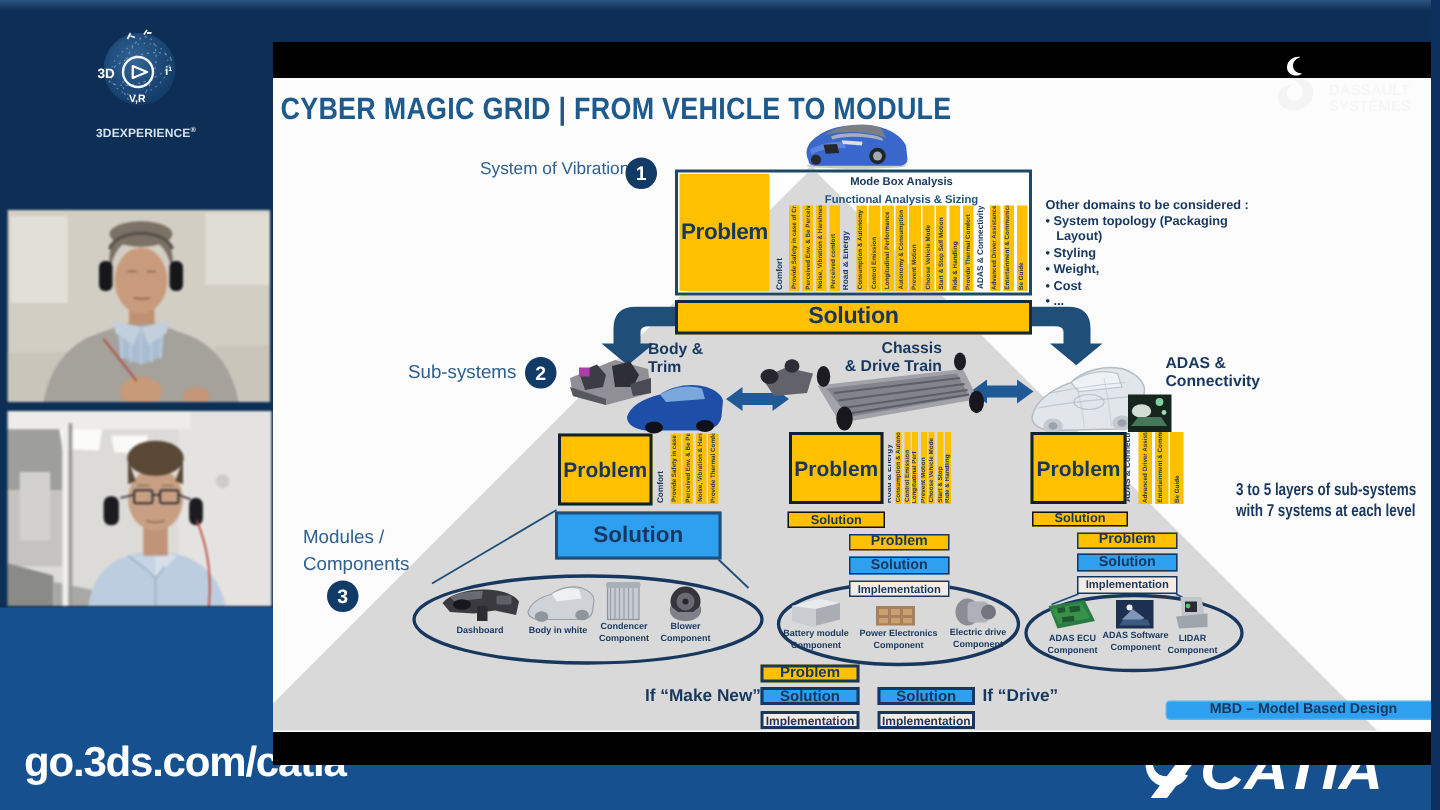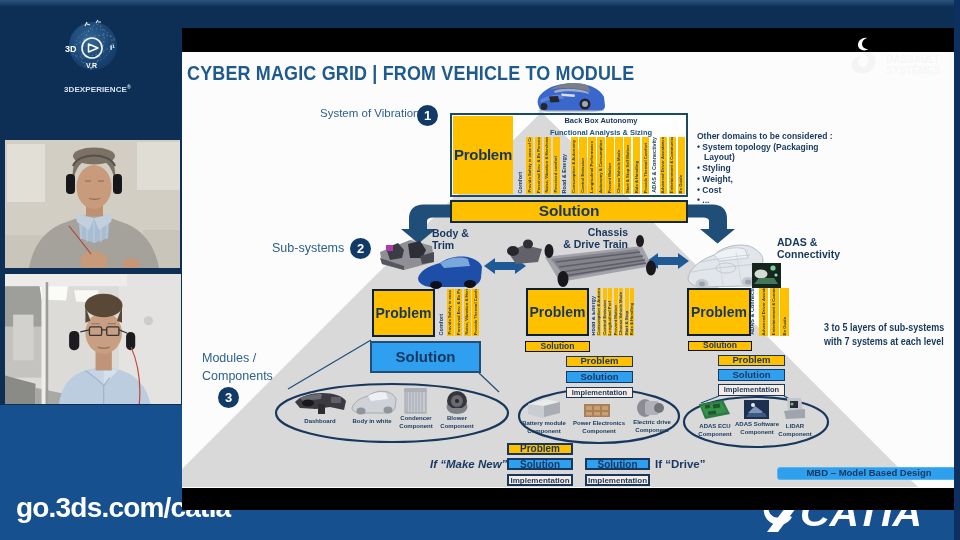--- a/index.html
+++ b/index.html
@@ -211,21 +211,21 @@
   <div class="abs dkb" style="left:733px;top:421px;width:48px;font-size:6px;text-align:center;line-height:1.25;">ADAS Software<br>Component</div>
   <div class="abs dkb" style="left:771px;top:423px;width:48px;font-size:6px;text-align:center;line-height:1.25;">LIDAR<br>Component</div>
   <div class="abs title">CYBER MAGIC GRID | FROM VEHICLE TO MODULE</div>
 
   <div class="abs navtxt" style="left:320px;top:107px;font-size:11.5px;">System of Vibration</div>
   <div class="abs numcircle" style="left:417px;top:105px;">1</div>
 
   <div class="abs" style="left:450px;top:113px;width:238px;height:84px;border:2px solid #1c4a66;background:#fff;"></div>
   <div class="abs" style="left:452px;top:115px;width:234px;height:80px;background:#d9d9d9;clip-path:polygon(37% 0%,39.5% 0%,74% 100%,2.4% 100%);"></div>
   <div class="abs yellowbox" style="left:453px;top:116px;width:60px;height:78px;font-size:15px;line-height:78px;letter-spacing:-0.3px;">Problem</div>
-  <div class="abs dkb" style="left:515px;top:116px;width:172px;text-align:center;font-size:7.5px;">Back Box Autonomy</div>
+  <div class="abs dkb" style="left:515px;top:116px;width:172px;text-align:center;font-size:7.5px;">Mode Box Analysis</div>
   <div class="abs" style="left:515px;top:128px;width:172px;text-align:center;font-size:7.5px;font-weight:bold;color:#1b5480;">Functional Analysis &amp; Sizing</div>
   <div class="abs" id="strips1" style="left:517px;top:137px;width:168px;height:57px;display:flex;gap:1.5px;">
       <div style="flex: 1 1 0%; position: relative; overflow: hidden; background: transparent;">
         <div style="position: absolute; left: 50%; bottom: 1px; writing-mode: vertical-rl; transform: translateX(-50%) rotate(180deg); font-weight: bold; color: rgb(23, 55, 94); white-space: nowrap; font-size: 5.5px; line-height: 1;">Comfort</div>
       </div>
       <div style="flex: 1 1 0%; position: relative; overflow: hidden; background: rgb(255, 192, 0);">
         <div style="position: absolute; left: 50%; bottom: 1px; writing-mode: vertical-rl; transform: translateX(-50%) rotate(180deg); font-weight: bold; color: rgb(23, 55, 94); white-space: nowrap; font-size: 4.2px; line-height: 1;">Provide Safety in case of Crash</div>
       </div>
       <div style="flex: 1 1 0%; position: relative; overflow: hidden; background: rgb(255, 192, 0);">
         <div style="position: absolute; left: 50%; bottom: 1px; writing-mode: vertical-rl; transform: translateX(-50%) rotate(180deg); font-weight: bold; color: rgb(23, 55, 94); white-space: nowrap; font-size: 4.2px; line-height: 1;">Perceived Env. &amp; Be Perceived</div>
@@ -359,21 +359,21 @@
         <div style="position: absolute; left: 50%; bottom: 1px; writing-mode: vertical-rl; transform: translateX(-50%) rotate(180deg); font-weight: bold; color: rgb(23, 55, 94); white-space: nowrap; font-size: 4.2px; line-height: 1;">Be Guide</div>
       </div>
     </div>
   <div class="abs yellowbox" style="left:688px;top:341px;width:64px;height:10px;border:1.5px solid #111;font-size:8.5px;line-height:7px;">Solution</div>
   <div class="abs yellowbox" style="left:718px;top:355px;width:67px;height:11px;border:1.5px solid #17375e;font-size:9.5px;line-height:8.5px;">Problem</div>
   <div class="abs bluebox" style="left:718px;top:369px;width:67px;height:12px;border:1.5px solid #17375e;font-size:9.5px;line-height:9px;">Solution</div>
   <div class="abs whitebar" style="left:718px;top:384px;width:67px;height:12px;border:1.5px solid #17375e;font-size:7.5px;line-height:9px;">Implementation</div>
 
   <div class="abs dkb" style="left:824px;top:321px;width:142px;font-size:11.5px;text-align:left;line-height:1.18;white-space:nowrap;transform:scaleX(.78);transform-origin:0 0;">3 to 5 layers of sub-systems<br>with 7 systems at each level</div>
 
-  <div class="abs dkb" style="left:430px;top:458px;font-size:11.5px;font-style:italic;">If “Make New”</div>
+  <div class="abs dkb" style="left:430px;top:458px;font-size:11.5px;">If “Make New”</div>
   <div class="abs yellowbox" style="left:507px;top:443px;width:66px;height:12px;border:2px solid #17375e;font-size:10px;line-height:8px;">Problem</div>
   <div class="abs bluebox" style="left:507px;top:458px;width:66px;height:12px;border:2px solid #17375e;font-size:10px;line-height:9px;">Solution</div>
   <div class="abs whitebar" style="left:507px;top:473.5px;width:66px;height:12px;border:2px solid #17375e;font-size:8px;line-height:9px;">Implementation</div>
   <div class="abs bluebox" style="left:585px;top:458px;width:65px;height:12px;border:2px solid #17375e;font-size:10px;line-height:9px;">Solution</div>
   <div class="abs whitebar" style="left:585px;top:473.5px;width:65px;height:12px;border:2px solid #17375e;font-size:8px;line-height:9px;">Implementation</div>
   <div class="abs dkb" style="left:655px;top:458px;font-size:11.5px;">If “Drive”</div>
 
   <div class="abs bluebox" style="left:777px;top:467px;width:184px;height:13px;border:1.5px solid #56b6e8;border-radius:3px;font-size:9.5px;line-height:10.5px;">MBD – Model Based Design</div>
 
   <svg class="abs" style="left:840px;top:36px;" width="105" height="42" viewBox="0 0 105 42">

